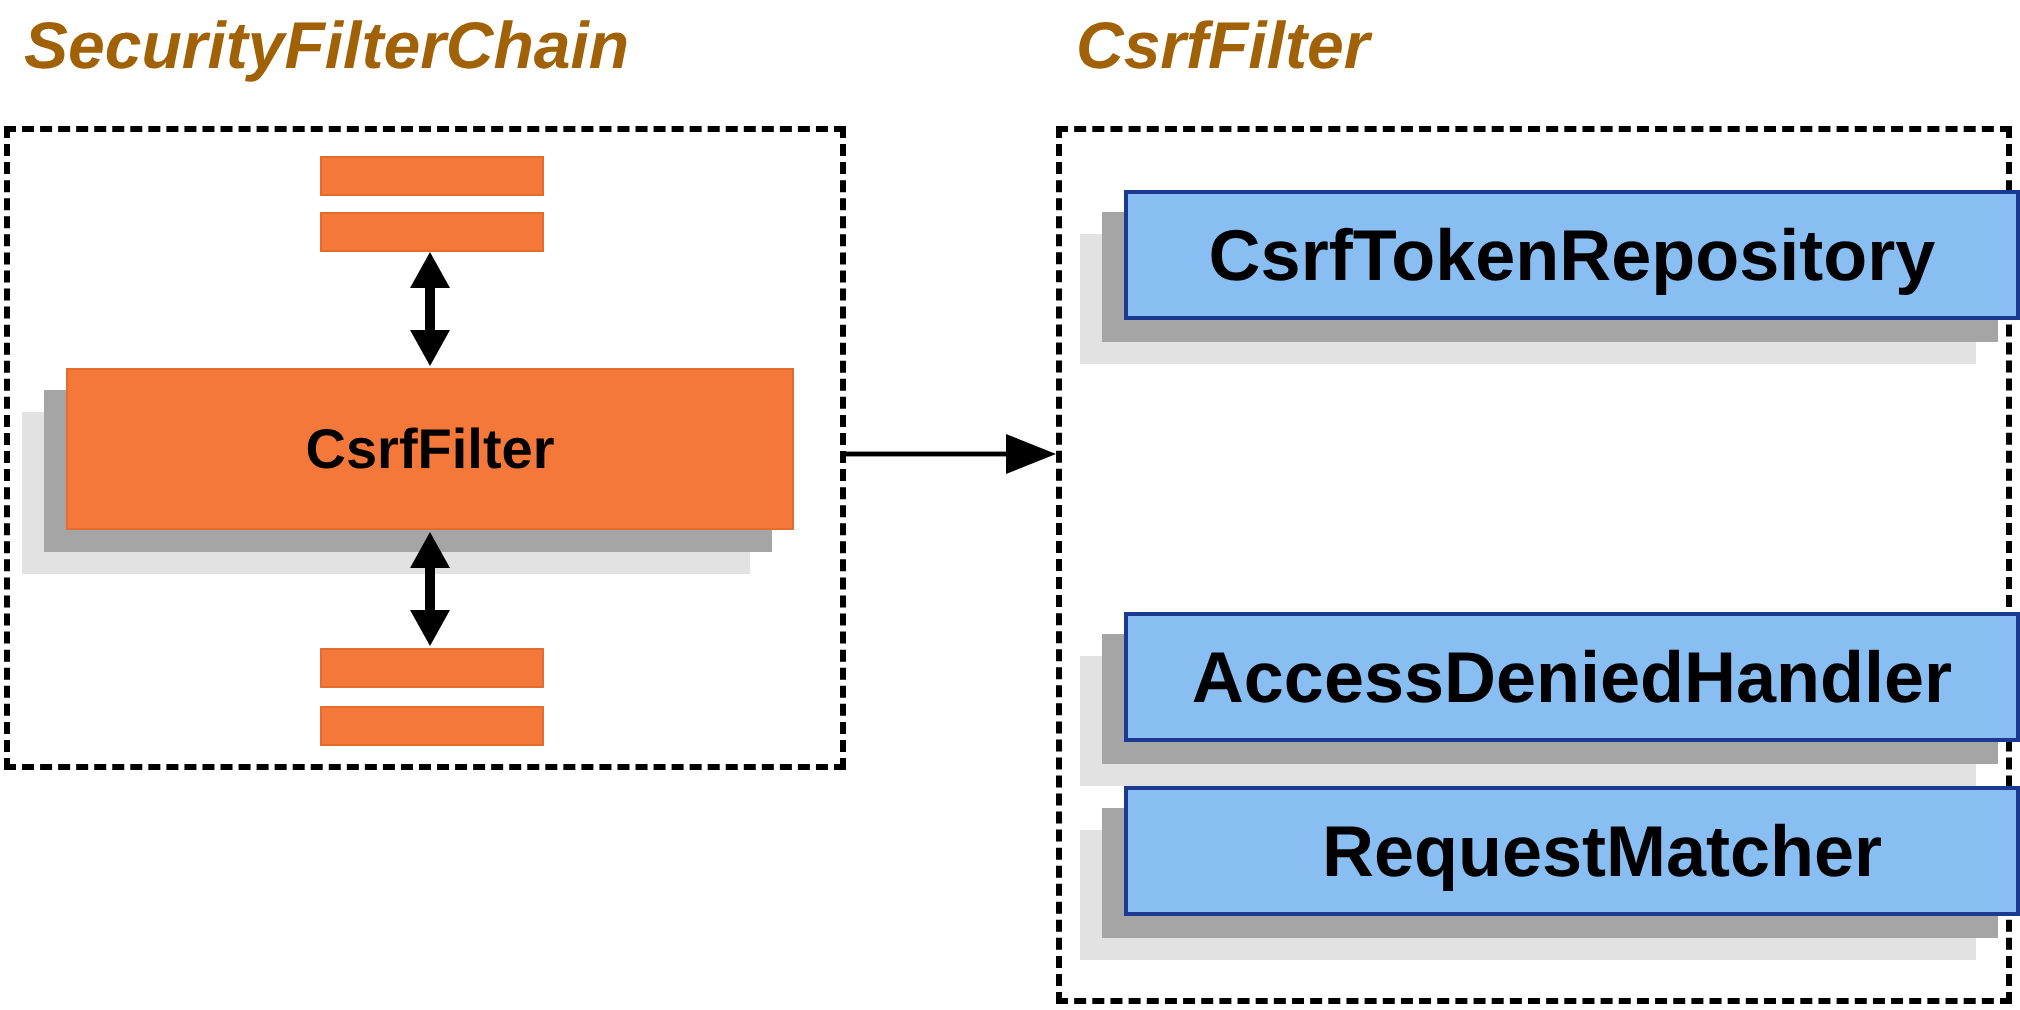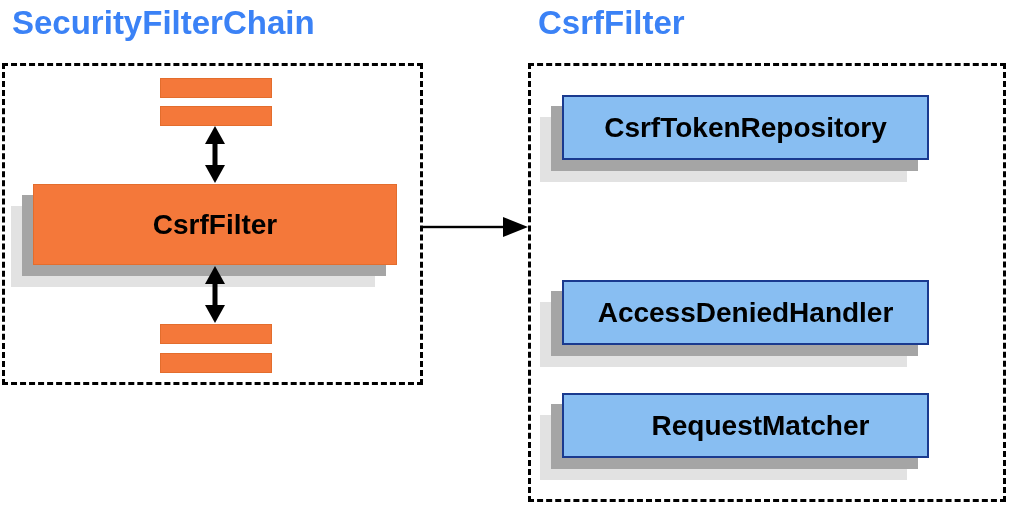--- a/index.html
+++ b/index.html
@@ -19,23 +19,24 @@
     position:relative;
     width:1010px;height:505px;
     background:var(--bg);
     overflow:hidden;
   }
   .title{
     position:absolute;
     top:4px;
     font-size:33px;
     font-weight:700;
-    color:#3b82f6;
+    color:#a16207;
     letter-spacing:0px;
     white-space:nowrap;
+    font-style:italic;
   }
   .title-left{left:12px;}
   .title-right{left:538px;}
   .dashed-box{
     position:absolute;
     border:3px dashed var(--line);
     background:transparent;
   }
   .left-box{left:2px;top:63px;width:421px;height:322px;}
   .right-box{left:528px;top:63px;width:478px;height:439px;}
@@ -55,31 +56,31 @@
     width:364px;height:81px;
     background:var(--orange);
     border:1px solid var(--orange_border);
     box-shadow:-11px 11px 0 0 var(--shadow_dark),-22px 22px 0 0 var(--shadow_light);
     display:flex;align-items:center;justify-content:center;
     font-size:28px;font-weight:700;color:#000;
   }
   .component-box{
     position:absolute;
     left:562px;
-    width:367px;height:65px;
+    width:448px;height:65px;
     background:var(--blue);
     border:2px solid var(--blue_border);
     box-shadow:-11px 11px 0 0 var(--shadow_dark),-22px 22px 0 0 var(--shadow_light);
     display:flex;align-items:center;justify-content:center;
-    font-size:28px;font-weight:700;color:#000;
+    font-size:36px;font-weight:700;color:#000;
     white-space:nowrap;
   }
   .comp-0{top:95px;}
   .comp-1{top:196px;}
-  .comp-2{top:280px;}
+  .comp-2{top:306px;}
   .comp-3{top:393px;padding-left:30px;}
   .v-arrow{position:absolute;left:204px;width:22px;height:57px;}
   .v-arrow-top{top:126px;}
   .v-arrow-bottom{top:266px;}
   .h-arrow{position:absolute;left:423px;top:216px;width:105px;height:22px;}
   svg{display:block;}
 </style>
 </head>
 <body>
 

